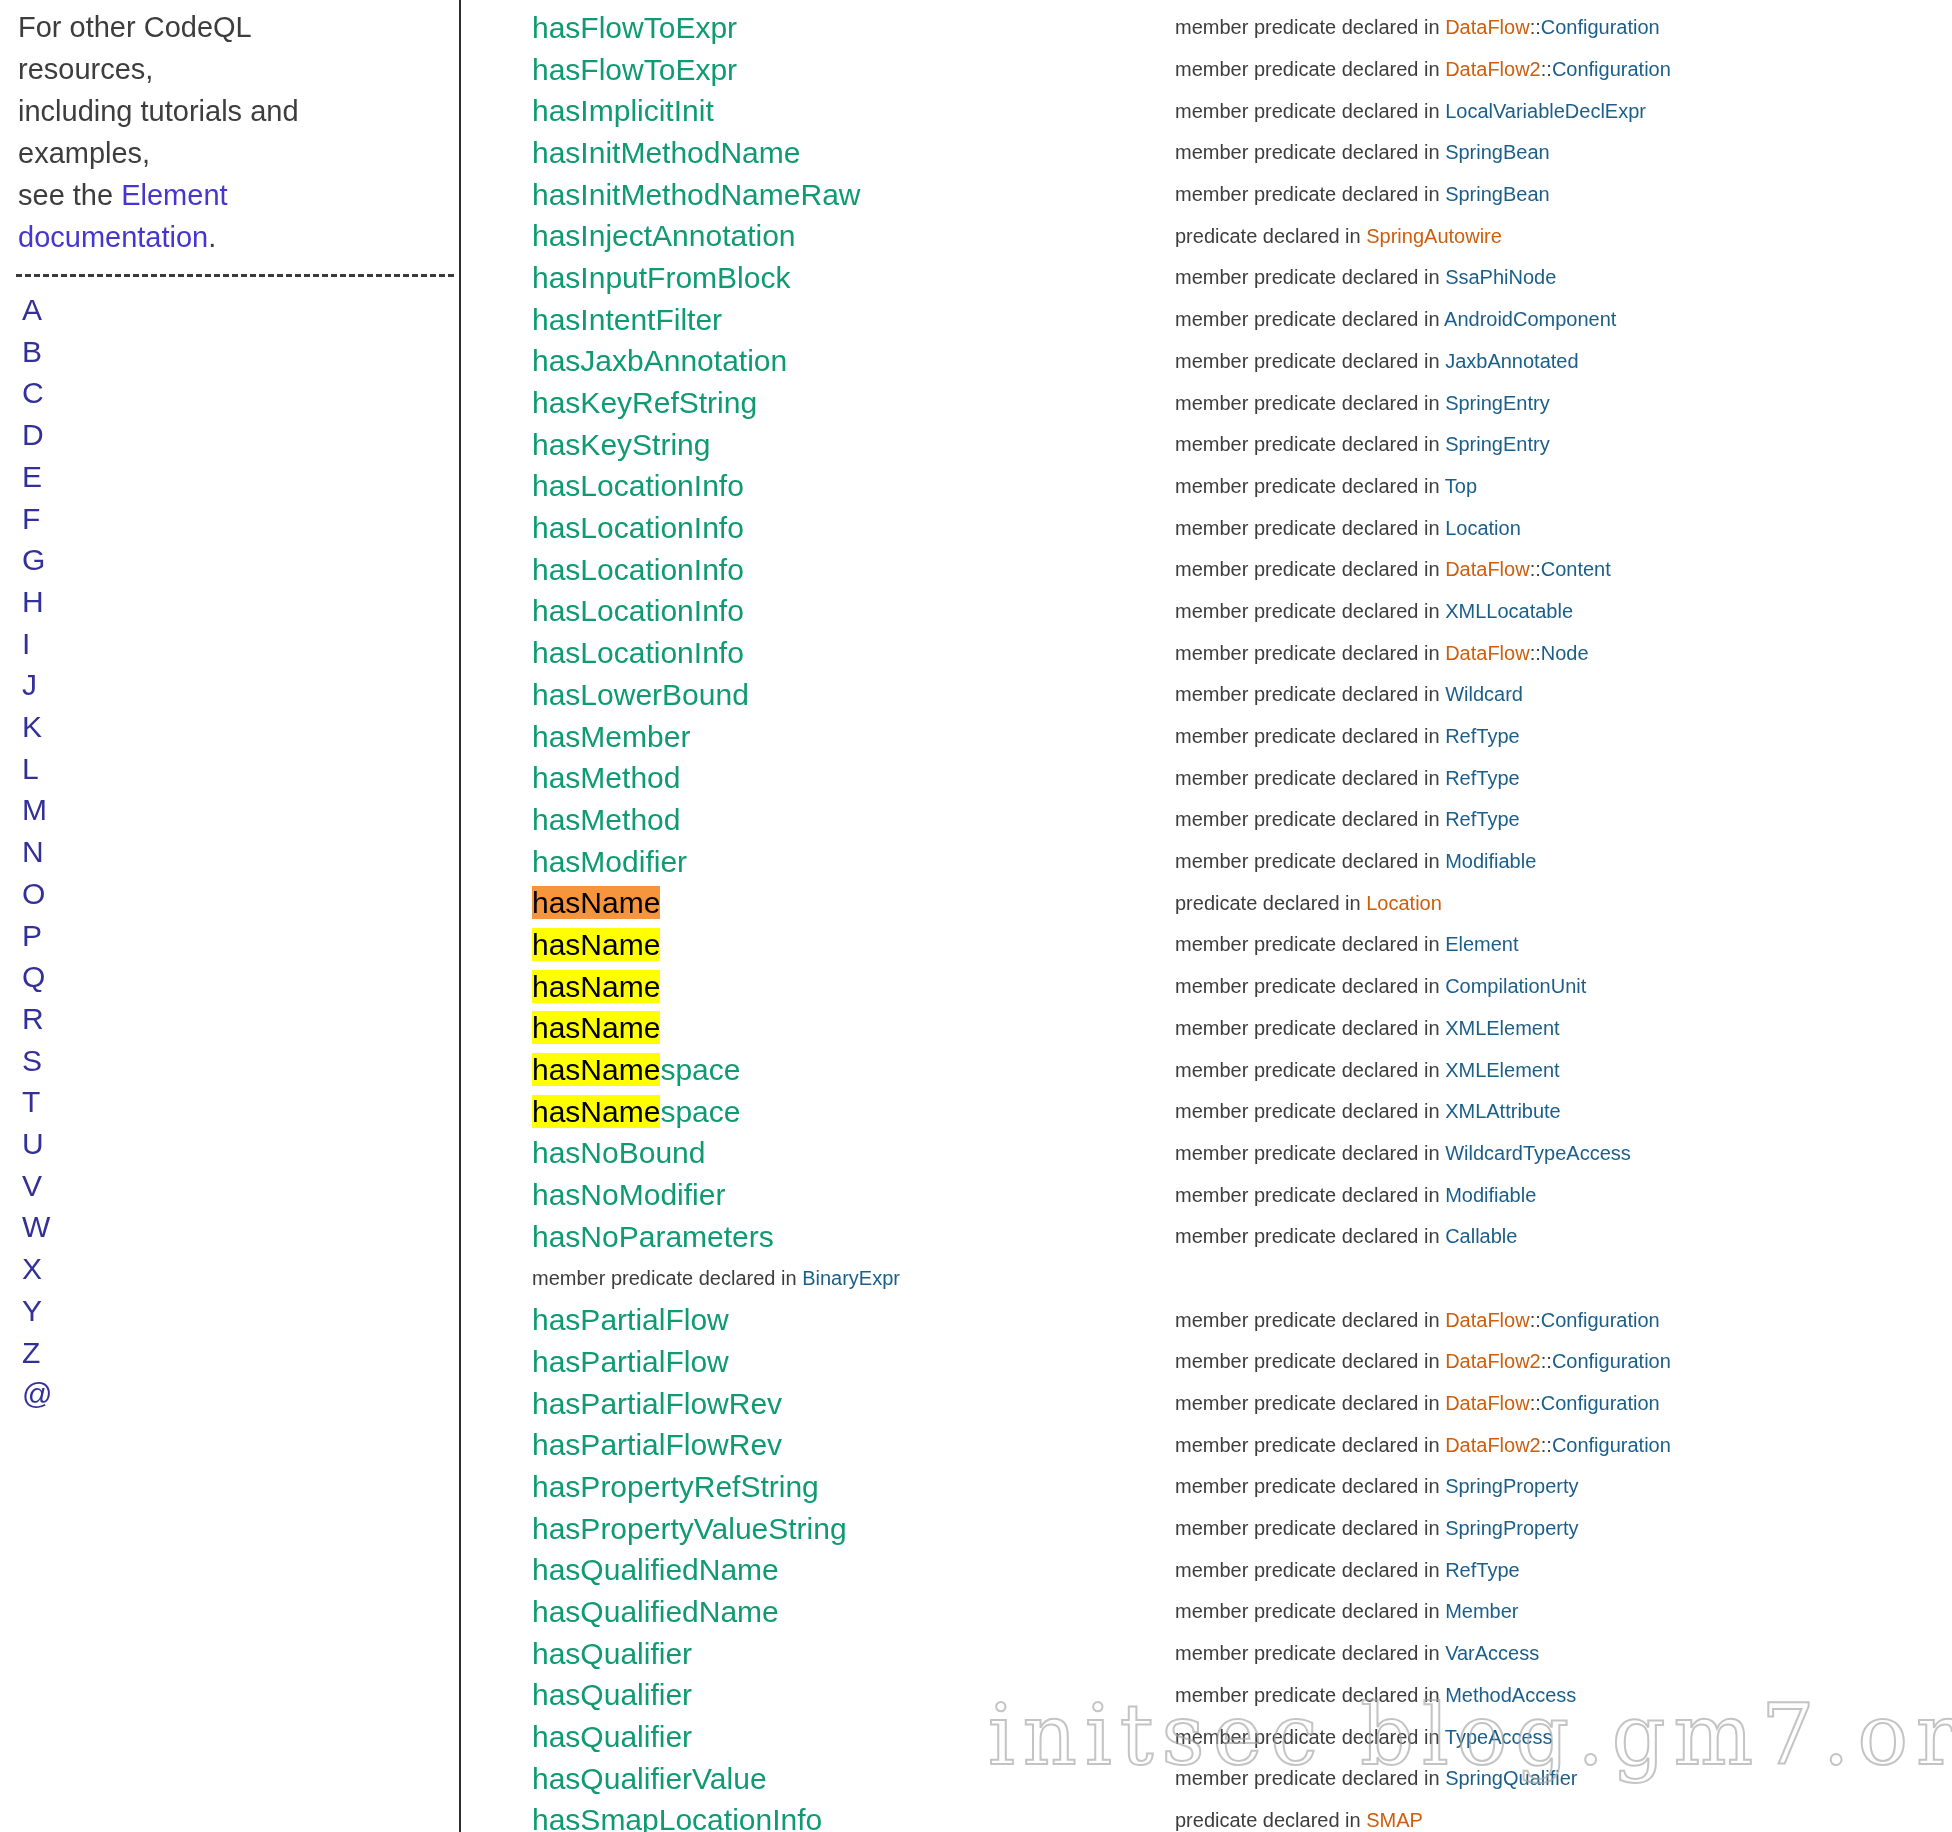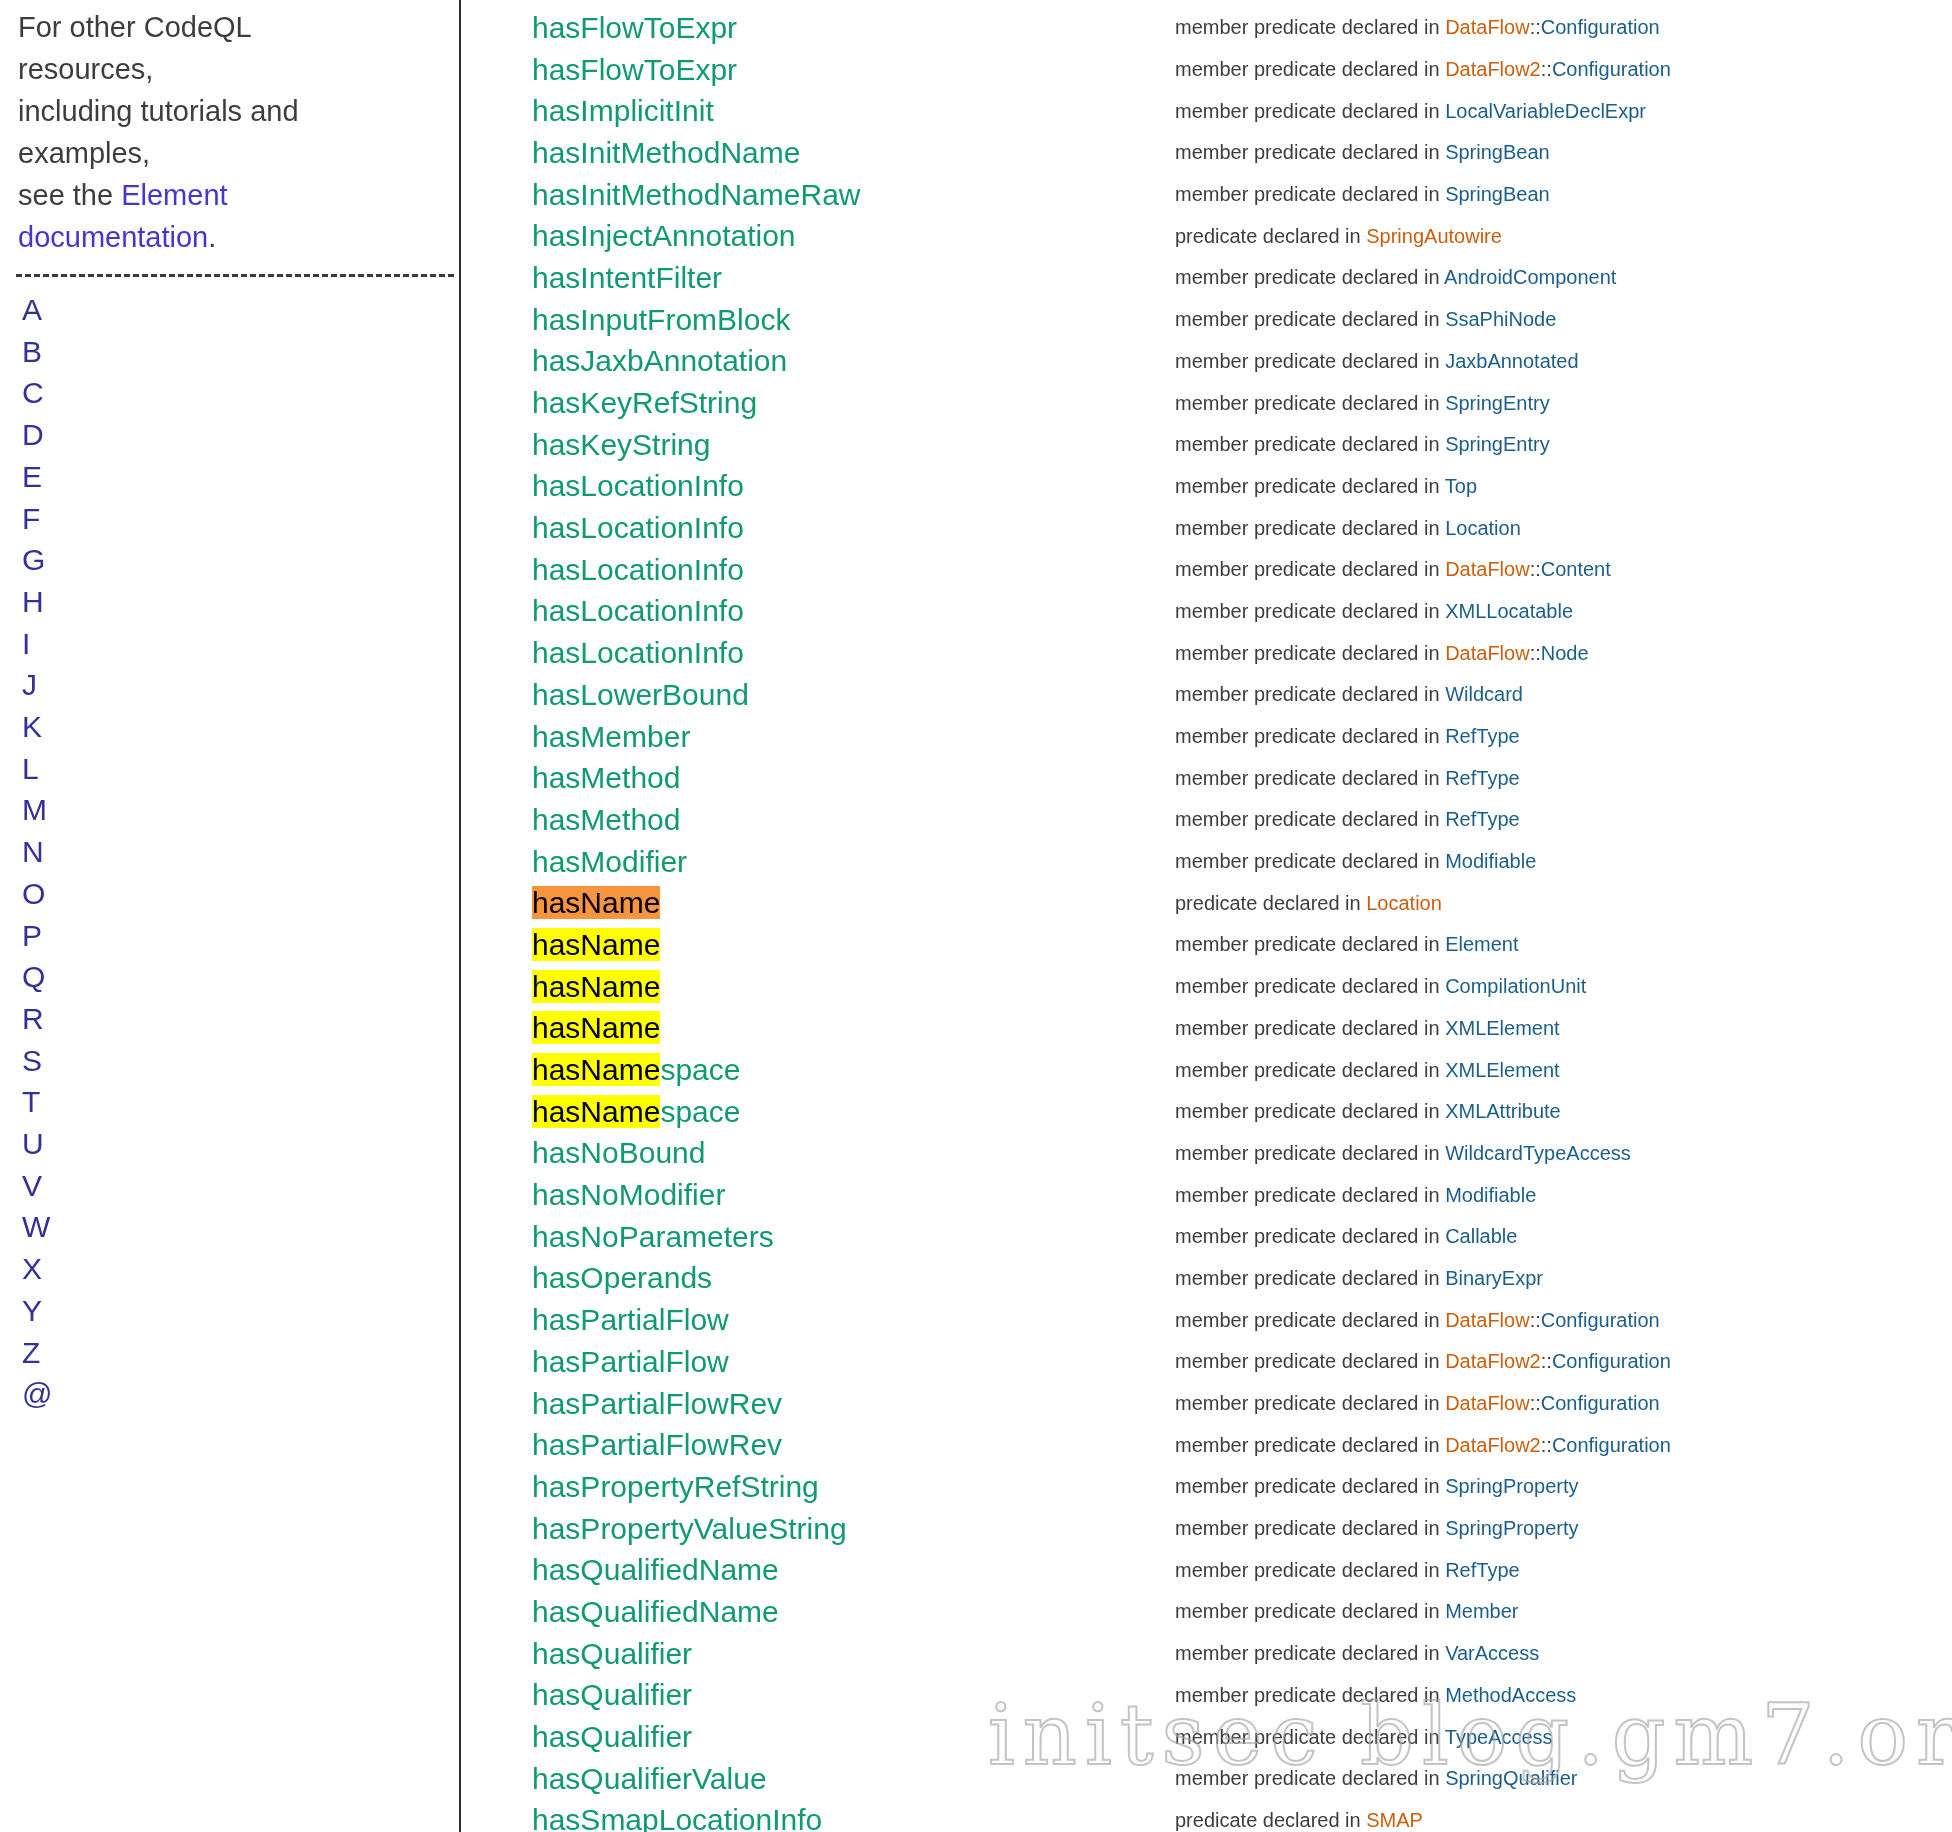--- a/index.html
+++ b/index.html
@@ -97,28 +97,28 @@
     </div>
     <div class="row">
       <a href="#" class="name"><span class="seg-green">hasInitMethodNameRaw</span></a>
       <span class="desc"><span class="seg-gray">member predicate declared in </span><a href="#" class="seg-blue">SpringBean</a></span>
     </div>
     <div class="row">
       <a href="#" class="name"><span class="seg-green">hasInjectAnnotation</span></a>
       <span class="desc"><span class="seg-gray">predicate declared in </span><a href="#" class="seg-orange">SpringAutowire</a></span>
     </div>
     <div class="row">
+      <a href="#" class="name"><span class="seg-green">hasInputFromBlock</span></a>
+      <span class="desc"><span class="seg-gray">member predicate declared in </span><a href="#" class="seg-blue">SsaPhiNode</a></span>
+    </div>
+    <div class="row">
       <a href="#" class="name"><span class="seg-green">hasIntentFilter</span></a>
       <span class="desc"><span class="seg-gray">member predicate declared in </span><a href="#" class="seg-blue">AndroidComponent</a></span>
     </div>
     <div class="row">
-      <a href="#" class="name"><span class="seg-green">hasInputFromBlock</span></a>
-      <span class="desc"><span class="seg-gray">member predicate declared in </span><a href="#" class="seg-blue">SsaPhiNode</a></span>
-    </div>
-    <div class="row">
       <a href="#" class="name"><span class="seg-green">hasJaxbAnnotation</span></a>
       <span class="desc"><span class="seg-gray">member predicate declared in </span><a href="#" class="seg-blue">JaxbAnnotated</a></span>
     </div>
     <div class="row">
       <a href="#" class="name"><span class="seg-green">hasKeyRefString</span></a>
       <span class="desc"><span class="seg-gray">member predicate declared in </span><a href="#" class="seg-blue">SpringEntry</a></span>
     </div>
     <div class="row">
       <a href="#" class="name"><span class="seg-green">hasKeyString</span></a>
       <span class="desc"><span class="seg-gray">member predicate declared in </span><a href="#" class="seg-blue">SpringEntry</a></span>
@@ -193,21 +193,20 @@
     </div>
     <div class="row">
       <a href="#" class="name"><span class="seg-green">hasNoModifier</span></a>
       <span class="desc"><span class="seg-gray">member predicate declared in </span><a href="#" class="seg-blue">Modifiable</a></span>
     </div>
     <div class="row">
       <a href="#" class="name"><span class="seg-green">hasNoParameters</span></a>
       <span class="desc"><span class="seg-gray">member predicate declared in </span><a href="#" class="seg-blue">Callable</a></span>
     </div>
     <div class="row">
-      <a href="#" class="name"><span class="seg-green">hasOperands</span></a>
       <span class="desc"><span class="seg-gray">member predicate declared in </span><a href="#" class="seg-blue">BinaryExpr</a></span>
     </div>
     <div class="row">
       <a href="#" class="name"><span class="seg-green">hasPartialFlow</span></a>
       <span class="desc"><span class="seg-gray">member predicate declared in </span><a href="#" class="seg-orange">DataFlow</a><span class="seg-gray">::</span><a href="#" class="seg-blue">Configuration</a></span>
     </div>
     <div class="row">
       <a href="#" class="name"><span class="seg-green">hasPartialFlow</span></a>
       <span class="desc"><span class="seg-gray">member predicate declared in </span><a href="#" class="seg-orange">DataFlow2</a><span class="seg-gray">::</span><a href="#" class="seg-blue">Configuration</a></span>
     </div>

